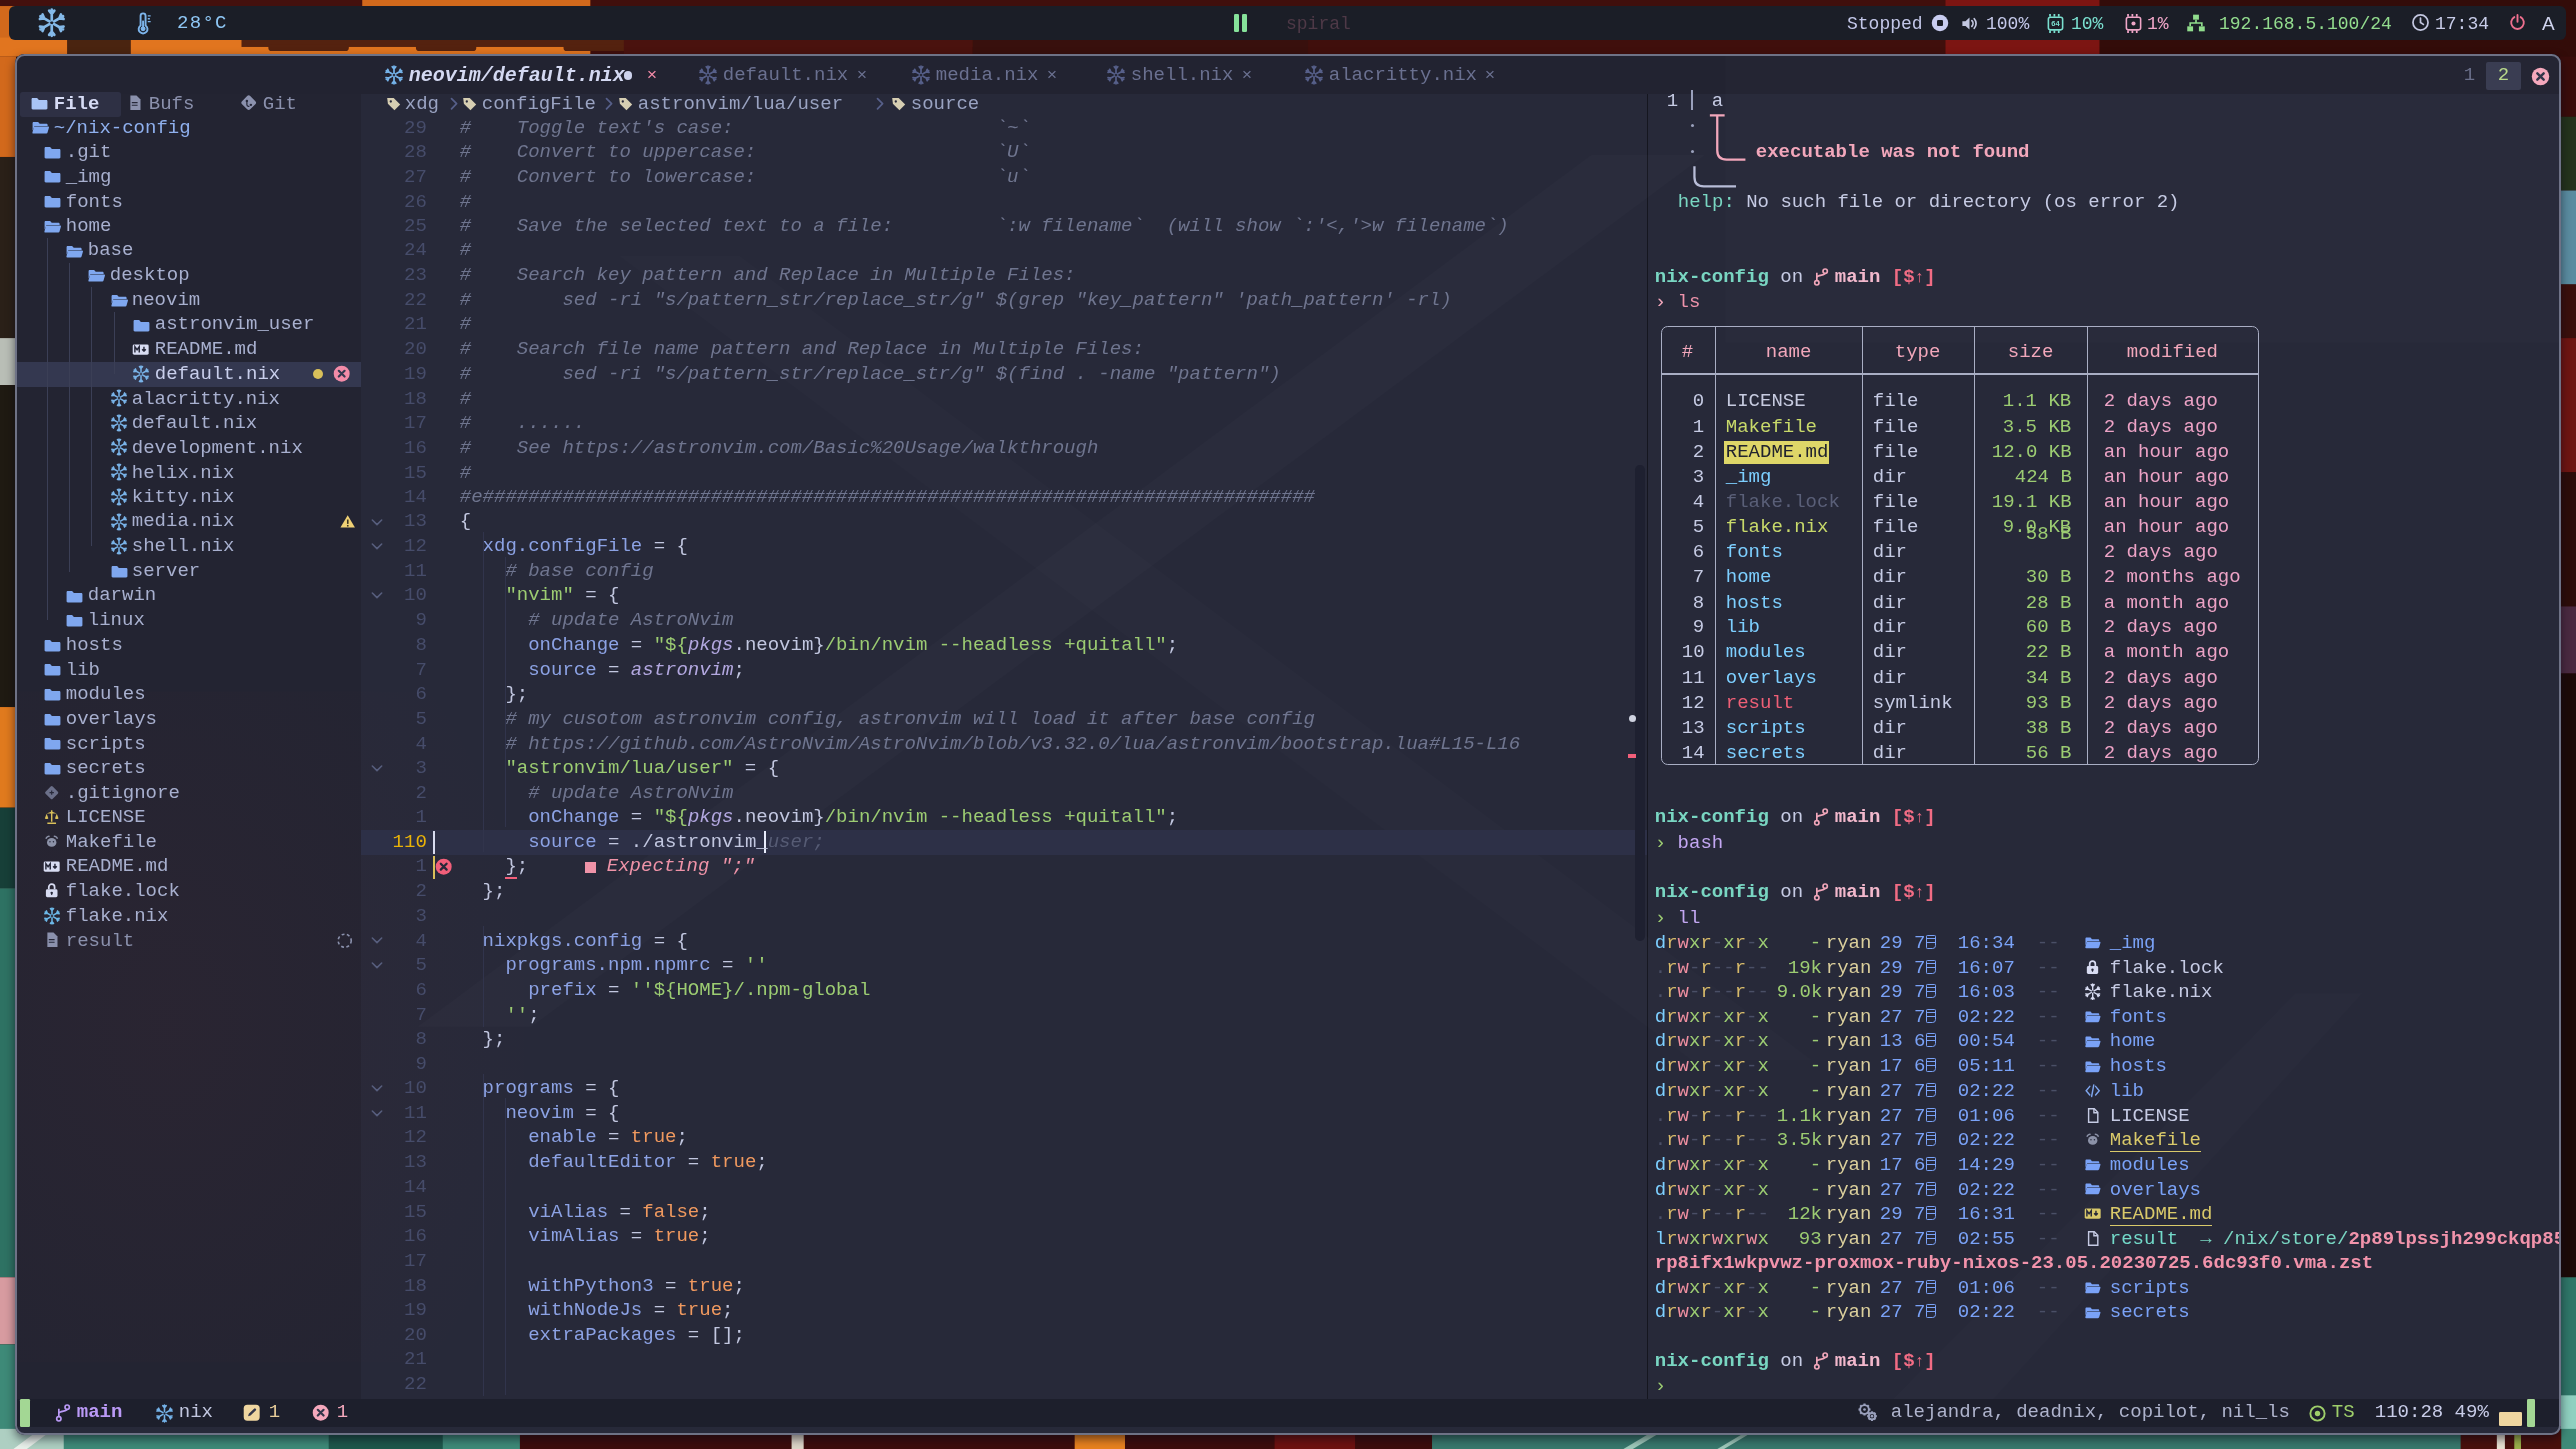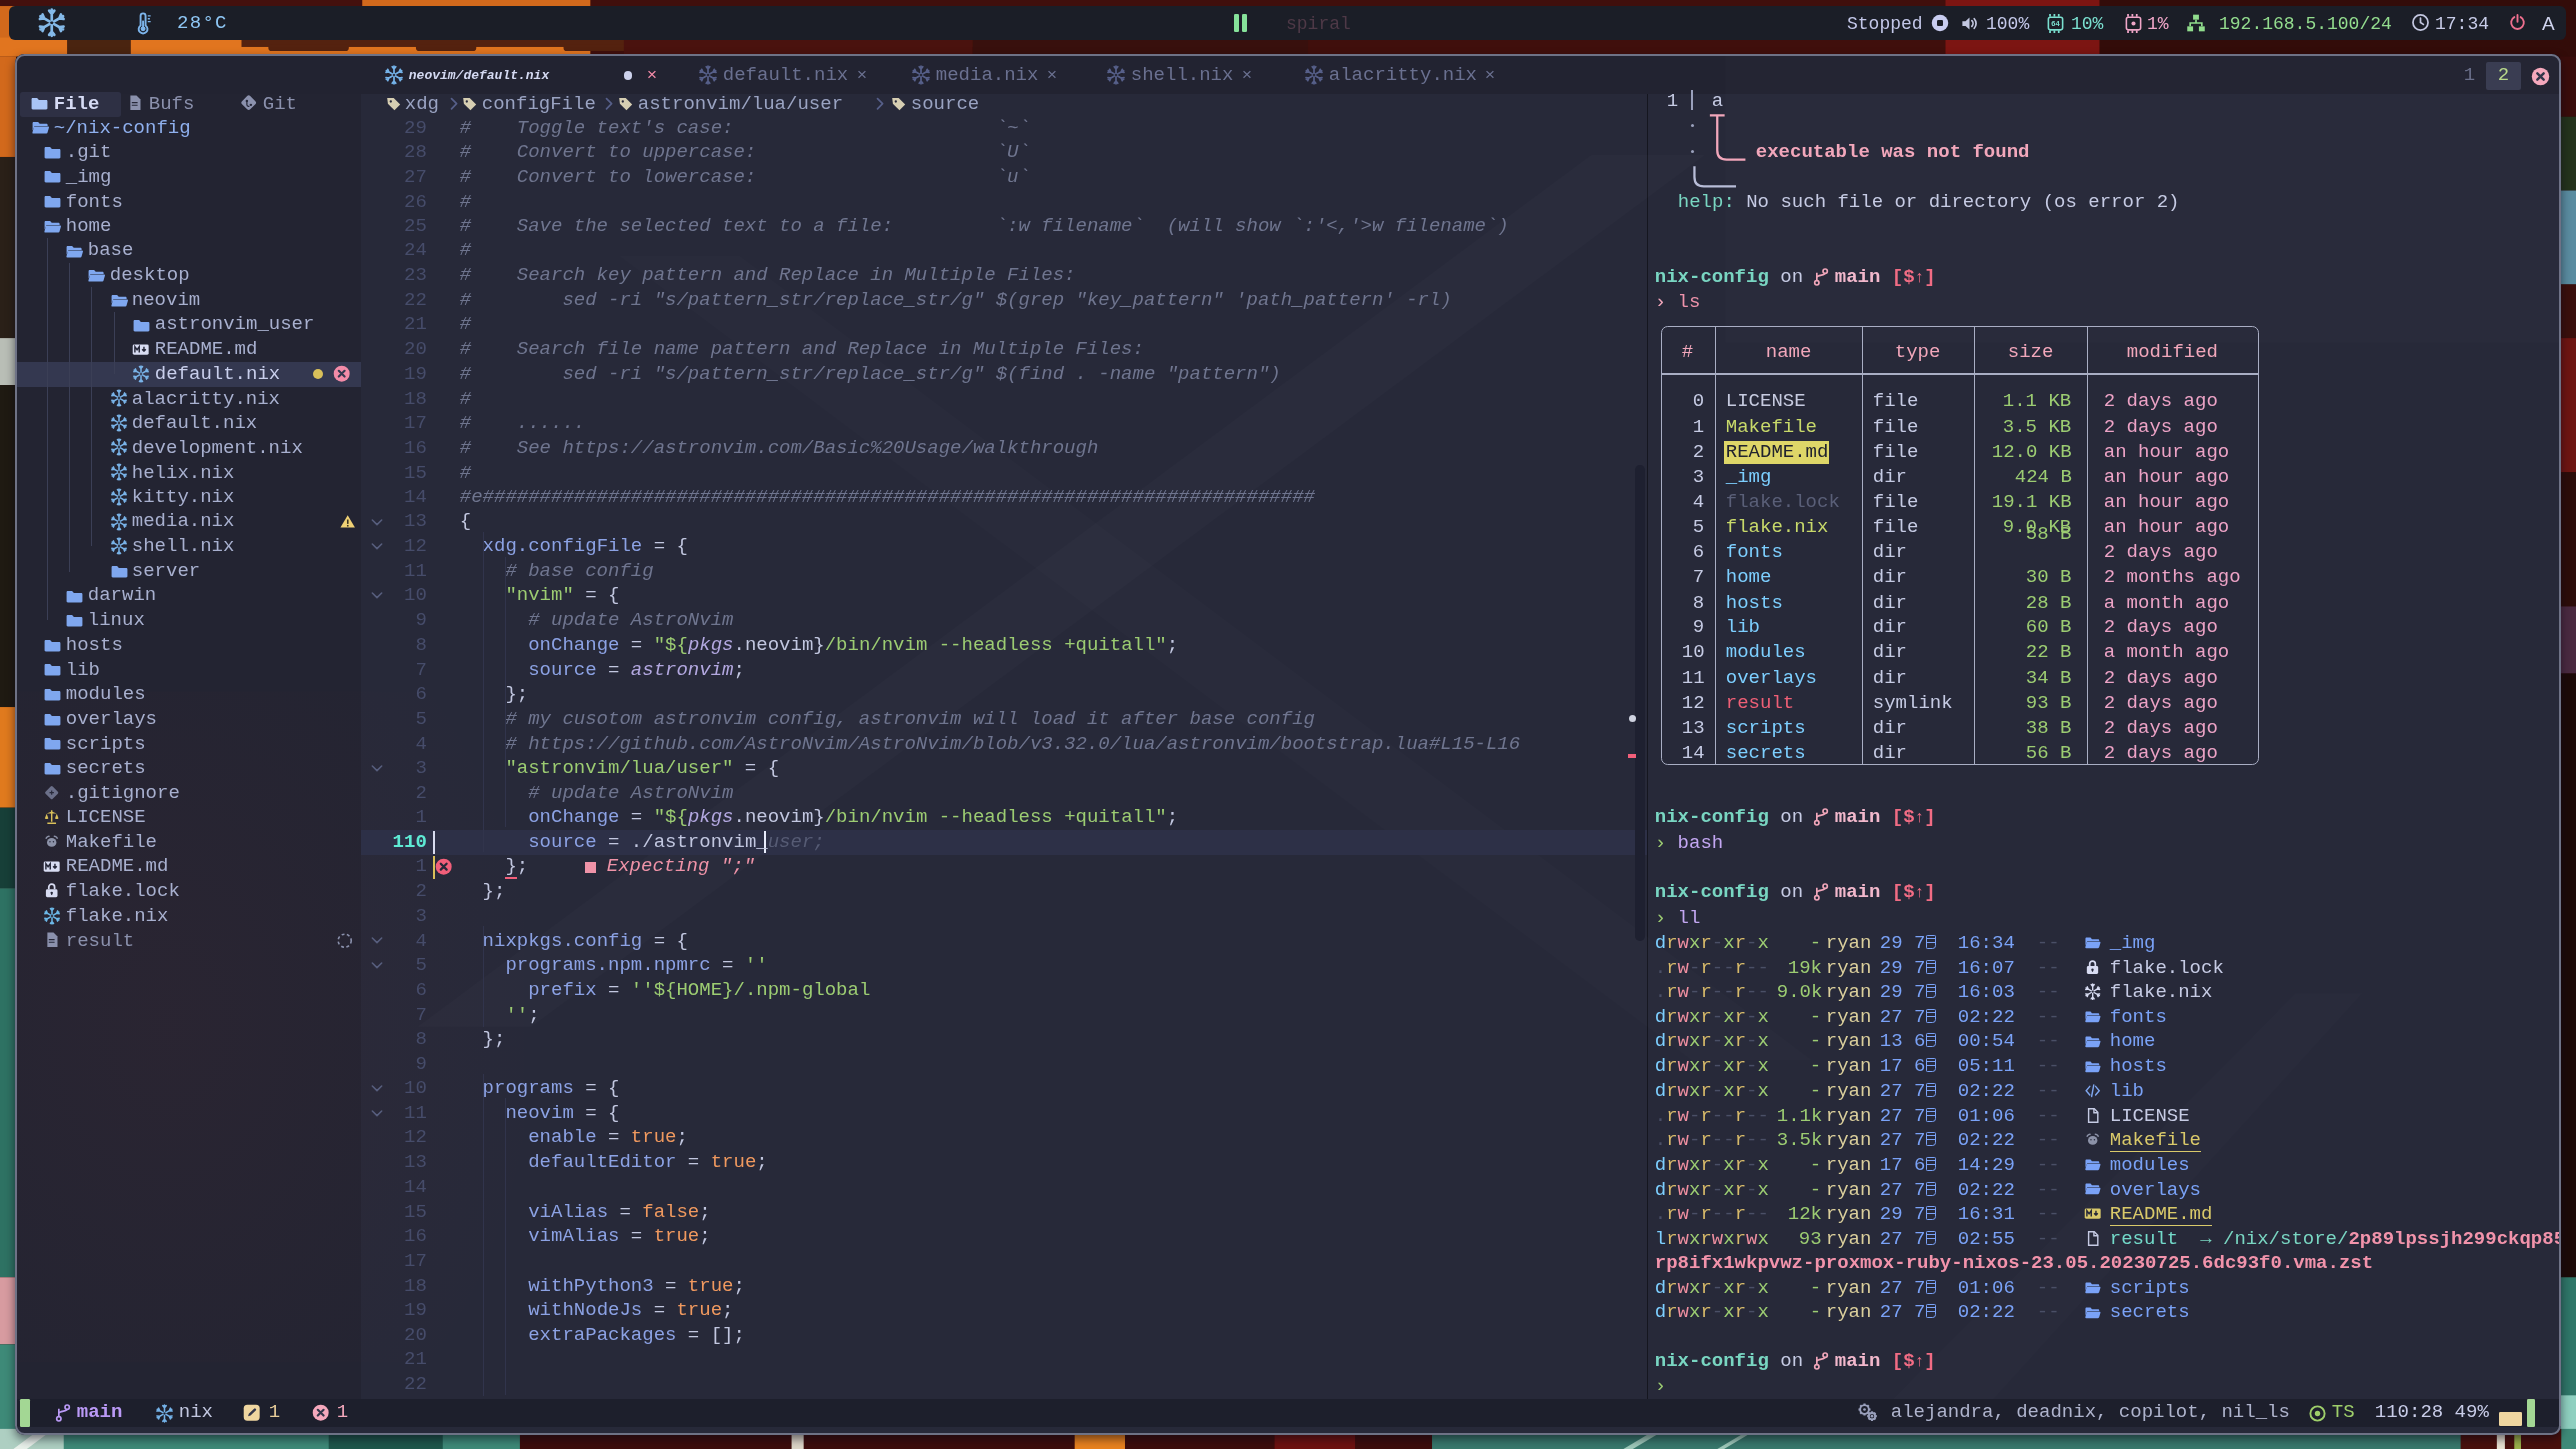--- a/index.html
+++ b/index.html
@@ -6,21 +6,21 @@
 .abs{position:absolute}
 .r{position:absolute;white-space:pre;font-size:19px;line-height:25px}
 .cm{color:#6f758f;font-style:italic}
 .key{color:#8ca2e4}
 .str{color:#9ccc72}
 .bool{color:#f0995f}
 .wht{color:#c2c7e0}
 .itp{color:#b3a8e0;font-style:italic}
 .ghost{color:#565b74;font-style:italic}
 .ln{position:absolute;width:64px;text-align:right;color:#464c6a;font-size:19px;line-height:25px}
-.lncur{color:#5eead4;font-weight:bold}
+.lncur{color:#eab308;font-weight:normal}
 .teal{color:#79d6c2}
 .pink{color:#f2a7bb}
 .red{color:#f16c84}
 .blue{color:#7aa2f7}
 .grn{color:#9ccc72}
 .lav{color:#c3a7f2}
 .wt2{color:#c6cbe4}
 .b{font-weight:bold}
 .i{font-style:italic}
 .yue{display:inline-block;vertical-align:-1.3px;width:10px;height:14.8px;border:1.6px solid currentColor;border-radius:1.3px 1.3px 3.4px 1.3px;position:relative;margin:0 1.3px 0 0.7px}
@@ -155,21 +155,21 @@
           <stop offset="0" stop-color="rgba(170,50,45,0.05)"></stop>
           <stop offset="1" stop-color="rgba(170,50,45,0)"></stop>
         </radialGradient>
       </defs>
       <rect x="0" y="950" width="760" height="1000" fill="url(#rg)"></rect>
       <polygon points="2800,2005 3400,1400 3500,1400 2950,2005" fill="rgba(255,255,255,0.012)"></polygon>
     </svg>
     <svg style="position:absolute;left:369px;top:10.7px;" width="20" height="20" viewBox="0 0 24 24">
       <path d="M12.0 9.8L12.0 1.4M12.0 4.8L14.1 2.1M12.0 4.8L9.9 2.1M13.9 10.9L21.2 6.7M18.2 8.4L21.6 8.9M18.2 8.4L19.5 5.2M13.9 13.1L21.2 17.3M18.2 15.6L19.5 18.8M18.2 15.6L21.6 15.1M12.0 14.2L12.0 22.6M12.0 19.2L9.9 21.9M12.0 19.2L14.1 21.9M10.1 13.1L2.8 17.3M5.8 15.6L2.4 15.1M5.8 15.6L4.5 18.8M10.1 10.9L2.8 6.7M5.8 8.4L4.5 5.2M5.8 8.4L2.4 8.9" stroke="#74b2e8" stroke-width="2.1" stroke-linecap="round" fill="none"></path>
     </svg>
-    <div class="r" style="left:394px;top:9.4px;color:#d4d9f2;font-size:13px;font-weight:bold;font-style:italic;">neovim/default.nix</div>
+    <div class="r" style="left:394px;top:9.4px;color:#d4d9f2;font-size:20px;font-weight:bold;font-style:italic;">neovim/default.nix</div>
     <div class="abs" style="left:609px;top:17px;width:8.7px;height:8.7px;border-radius:50%;background:#cdd2ec"></div>
     <div class="r" style="left:632px;top:9.4px;color:#f38ba8;font-size:17.4px">×</div>
     <svg style="position:absolute;left:683px;top:10.7px;" width="20" height="20" viewBox="0 0 24 24">
       <path d="M12.0 9.8L12.0 1.4M12.0 4.8L14.1 2.1M12.0 4.8L9.9 2.1M13.9 10.9L21.2 6.7M18.2 8.4L21.6 8.9M18.2 8.4L19.5 5.2M13.9 13.1L21.2 17.3M18.2 15.6L19.5 18.8M18.2 15.6L21.6 15.1M12.0 14.2L12.0 22.6M12.0 19.2L9.9 21.9M12.0 19.2L14.1 21.9M10.1 13.1L2.8 17.3M5.8 15.6L2.4 15.1M5.8 15.6L4.5 18.8M10.1 10.9L2.8 6.7M5.8 8.4L4.5 5.2M5.8 8.4L2.4 8.9" stroke="#565f89" stroke-width="2.1" stroke-linecap="round" fill="none"></path>
     </svg>
     <div class="r" style="left:708px;top:9.4px;color:#6a7090;font-size:19px;">default.nix</div>
     <div class="r" style="left:842px;top:9.4px;color:#6a7090;font-size:17.4px">×</div>
     <svg style="position:absolute;left:896px;top:10.7px;" width="20" height="20" viewBox="0 0 24 24">
       <path d="M12.0 9.8L12.0 1.4M12.0 4.8L14.1 2.1M12.0 4.8L9.9 2.1M13.9 10.9L21.2 6.7M18.2 8.4L21.6 8.9M18.2 8.4L19.5 5.2M13.9 13.1L21.2 17.3M18.2 15.6L19.5 18.8M18.2 15.6L21.6 15.1M12.0 14.2L12.0 22.6M12.0 19.2L9.9 21.9M12.0 19.2L14.1 21.9M10.1 13.1L2.8 17.3M5.8 15.6L2.4 15.1M5.8 15.6L4.5 18.8M10.1 10.9L2.8 6.7M5.8 8.4L4.5 5.2M5.8 8.4L2.4 8.9" stroke="#565f89" stroke-width="2.1" stroke-linecap="round" fill="none"></path>
     </svg>

